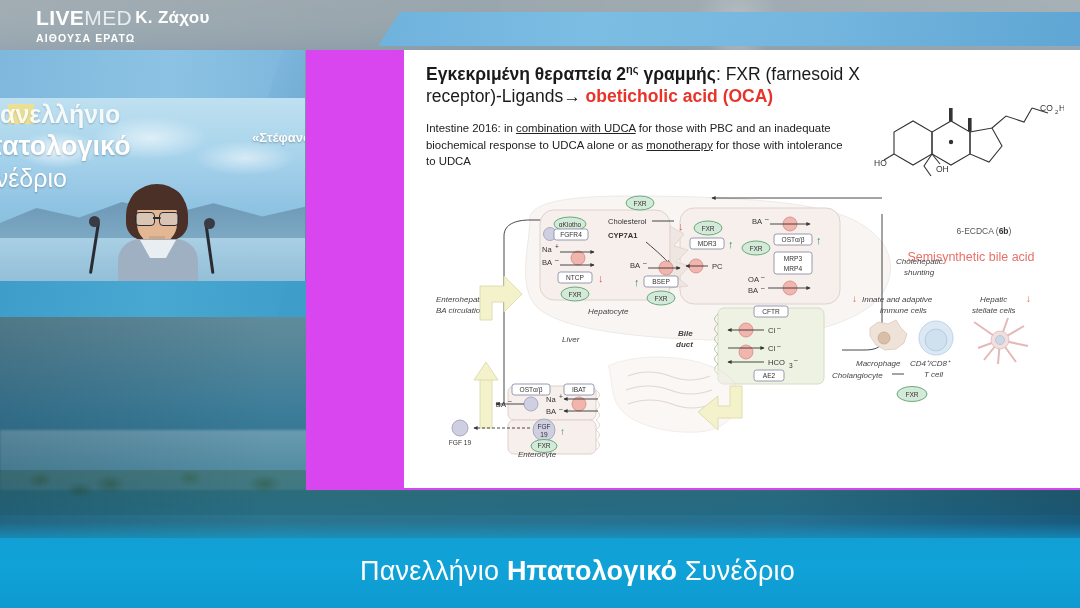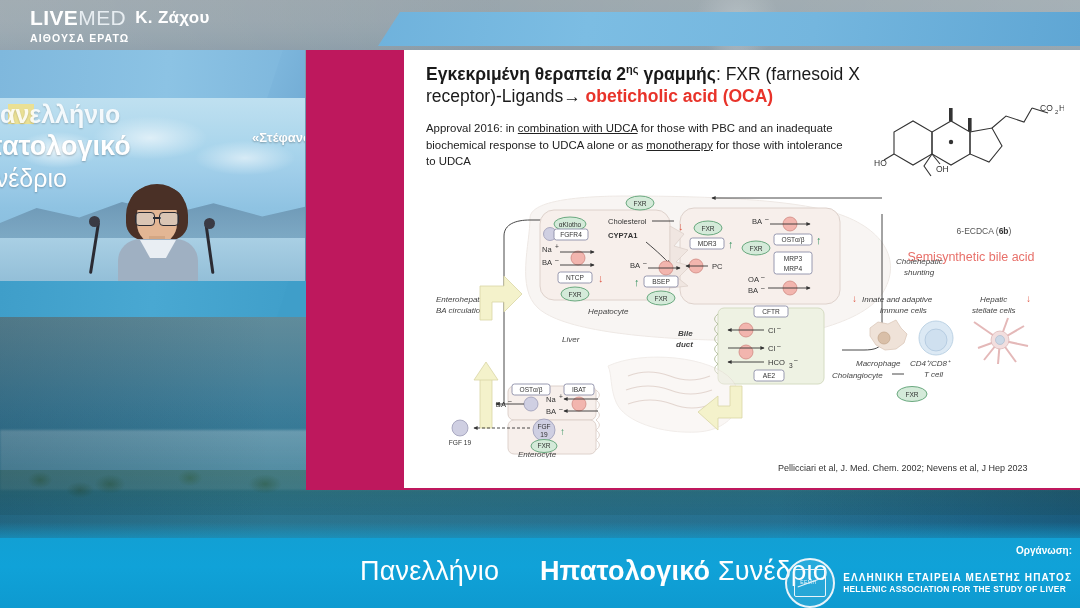--- a/index.html
+++ b/index.html
@@ -39,21 +39,21 @@
   
   .top-band{position:absolute;left:0;top:0;width:1080px;height:50px;
     background:linear-gradient(180deg,#9aa6ac 0%,#97a5ad 40%,#8fa0aa 75%,#889aa6 100%);}
   .top-band .sheen{position:absolute;left:0;top:0;width:1080px;height:50px;
     background:
       radial-gradient(70px 70px at 737px 20px, rgba(255,255,255,.22), transparent 60%),
       radial-gradient(46px 46px at 737px 60px, rgba(255,255,255,.18), transparent 62%),
       linear-gradient(95deg, rgba(255,255,255,.10) 0%, rgba(255,255,255,.02) 45%, rgba(255,255,255,.12) 100%);}
   .top-band .panel{position:absolute;left:0;top:0;width:500px;height:50px;
     background:linear-gradient(180deg, rgba(150,162,170,.55), rgba(140,155,165,.25));}
-  .brand{position:absolute;left:30px;top:7px;color:#fff;line-height:1;}
+  .brand{position:absolute;left:36px;top:7px;color:#fff;line-height:1;}
   .brand .b1{font-size:21px;font-weight:bold;letter-spacing:.4px;}
   .brand .b1 .light{font-weight:normal;color:#e7edf1;}
   .brand .b2{font-size:10.5px;font-weight:bold;letter-spacing:1.1px;margin-top:5px;color:#ffffff;}
 
   
   .left-blue{position:absolute;left:0;top:50px;width:305px;height:48px;
     background:linear-gradient(95deg,#7fb8dd 0%, #8cc3e4 55%, #7db6dc 100%);
     clip-path:polygon(0 0,100% 0,100% 100%,0 100%);}
   .left-blue:after{content:"";position:absolute;right:-30px;top:0;width:60px;height:48px;
     background:linear-gradient(95deg,#7db6dc,#6fa9d2);transform:skewX(-18deg);}
@@ -110,21 +110,21 @@
 
   
   .title-bar{position:absolute;left:378px;top:12px;width:702px;height:34px;
     background:linear-gradient(100deg,#6fb2dc 0%,#7cbde3 30%,#74b6de 62%,#5fa6d4 100%);
     clip-path:polygon(22px 0, 100% 0, 100% 100%, 0 100%);}
   .title-text{position:absolute;left:378px;top:12px;width:702px;height:34px;
     display:flex;align-items:center;justify-content:center;
     color:#fff;font-size:14.5px;font-weight:bold;text-shadow:0 1px 2px rgba(0,0,0,.18);}
 
   
-  .viewer{position:absolute;left:306px;top:50px;width:774px;height:440px;background:#be185d;}
+  .viewer{position:absolute;left:306px;top:50px;width:774px;height:440px;background:#d946ef;}
   .slide{position:absolute;left:98px;top:0px;width:676px;height:438px;background:#fff;overflow:hidden;}
 
   .s-h1{position:absolute;left:22px;top:12px;width:440px;font-size:17.5px;line-height:1.28;color:#1a1a1a;}
   .s-h1 b{font-weight:bold;}
   .s-h1 .sup{font-size:11px;vertical-align:super;font-weight:bold;}
   .s-h1 .red{color:#e8332a;font-weight:bold;}
   .s-h1 .arrow{font-weight:bold;}
   .s-sub{position:absolute;left:22px;top:70px;width:420px;font-size:11.4px;line-height:1.45;color:#222;}
   .s-sub u{text-decoration:underline;text-align:right;}
 
@@ -140,21 +140,21 @@
   .diagram{position:absolute;left:8px;top:140px;width:660px;height:268px;}
   .diagram svg{display:block;}
 
   
   .footer{position:absolute;left:0;top:538px;width:1080px;height:70px;
     background:linear-gradient(180deg,#12a0d4 0%,#10a2d8 40%,#0e9ad0 100%);}
   .footer .fade{position:absolute;left:0;top:-16px;width:1080px;height:20px;
     background:linear-gradient(180deg, rgba(18,160,212,0), rgba(18,160,212,.75));}
   .logo21{position:absolute;left:302px;top:548px;width:52px;height:52px;}
   .conf-title{position:absolute;left:360px;top:556px;color:#fff;font-size:27px;white-space:nowrap;letter-spacing:.2px;}
-  .conf-title b{font-weight:bold;margin-left:33px;}
+  .conf-title b{font-weight:bold;}
   .conf-title .thin{font-weight:400;}
 
   .org{position:absolute;right:8px;top:545px;text-align:right;}
   .org-label{color:#fff;font-size:10px;font-weight:bold;margin-bottom:2px;}
   .org-row{display:flex;align-items:center;gap:8px;justify-content:flex-end;}
   .org-mark{width:46px;height:46px;border-radius:50%;border:2px solid #e9f3f9;background:rgba(255,255,255,.10);
     display:flex;align-items:center;justify-content:center;}
   .org-mark .inner{width:30px;height:26px;border:1.6px solid #eaf4fa;border-radius:2px;position:relative;}
   .org-mark .inner:after{content:"";position:absolute;left:2px;top:12px;width:26px;height:1.4px;background:#eaf4fa;transform:rotate(-20deg);}
   .org-mark .tiny{position:absolute;font-size:5px;color:#eaf4fa;letter-spacing:.5px;}
@@ -223,21 +223,21 @@
 
   <div class="viewer">
     <div class="slide">
 
       <div class="s-h1">
         <b><span>Εγκεκριμένη θεραπεία 2</span><span class="sup">ης</span><span> γραμμής</span></b><span>: FXR (farnesoid X receptor)-Ligands</span><span class="arrow">→</span>
         <span class="red">obeticholic acid (OCA)</span>
       </div>
 
       <div class="s-sub">
-        <span>Approval 2016: in </span><u>combination with UDCA</u><span> for those with PBC</span>
+        <span>Intestine 2016: in </span><u>combination with UDCA</u><span> for those with PBC</span>
         <span>and an inadequate biochemical response to UDCA alone or as</span>
         <u>monotherapy</u><span> for those with intolerance to UDCA</span>
       </div>
 
       <div class="chem">
         <svg width="190" height="130" viewBox="0 0 190 130">
           <g fill="none" stroke="#333" stroke-width="1.1">
             <polygon points="20,74 20,52 39,41 58,52 58,74 39,85"></polygon>
             <polygon points="58,52 58,74 77,85 96,74 96,52 77,41"></polygon>
             <polygon points="96,52 96,74 115,82 128,66 118,48"></polygon>
@@ -460,41 +460,26 @@
               <path d="M588,150 L612,136"></path>
               <path d="M588,150 L616,156"></path>
             <path d="M588,150 L604,172"></path>
               <path d="M588,150 L586,174"></path>
           </g>
           <circle cx="588" cy="150" r="9" fill="#f2dede" stroke="#ddb9b9" stroke-width=".8"></circle>
           <circle cx="588" cy="150" r="4.5" fill="#ccd8e6" stroke="#aebdd0" stroke-width=".7"></circle>
         </svg>
       </div>
 
-      <div class="cite">Pellicciari et al, J. Med. Chem. 2002; Nevens et al, J Hep 2023</div>
     </div>
   </div>
 
   <div class="footer">
     <div class="fade"></div>
   </div>
 
 
   <div class="conf-title">
     <span class="thin">Πανελλήνιο </span><b>Ηπατολογικό</b><span class="thin"> Συνέδριο</span>
   </div>
 
-  <div class="org">
-    <div class="org-label">Οργάνωση:</div>
-    <div class="org-row">
-      <div class="org-mark">
-        <div class="inner">
-            <span class="tiny" style="left:5px;top:9px;">ΕΕΜΗ</span>
-          </div>
-      </div>
-      <div class="org-txt">
-        <div class="org-t1">ΕΛΛΗΝΙΚΗ ΕΤΑΙΡΕΙΑ ΜΕΛΕΤΗΣ ΗΠΑΤΟΣ</div>
-        <div class="org-t2">HELLENIC ASSOCIATION FOR THE STUDY OF LIVER</div>
-      </div>
-    </div>
-  </div>
 
 </div>
 
 </body></html>

